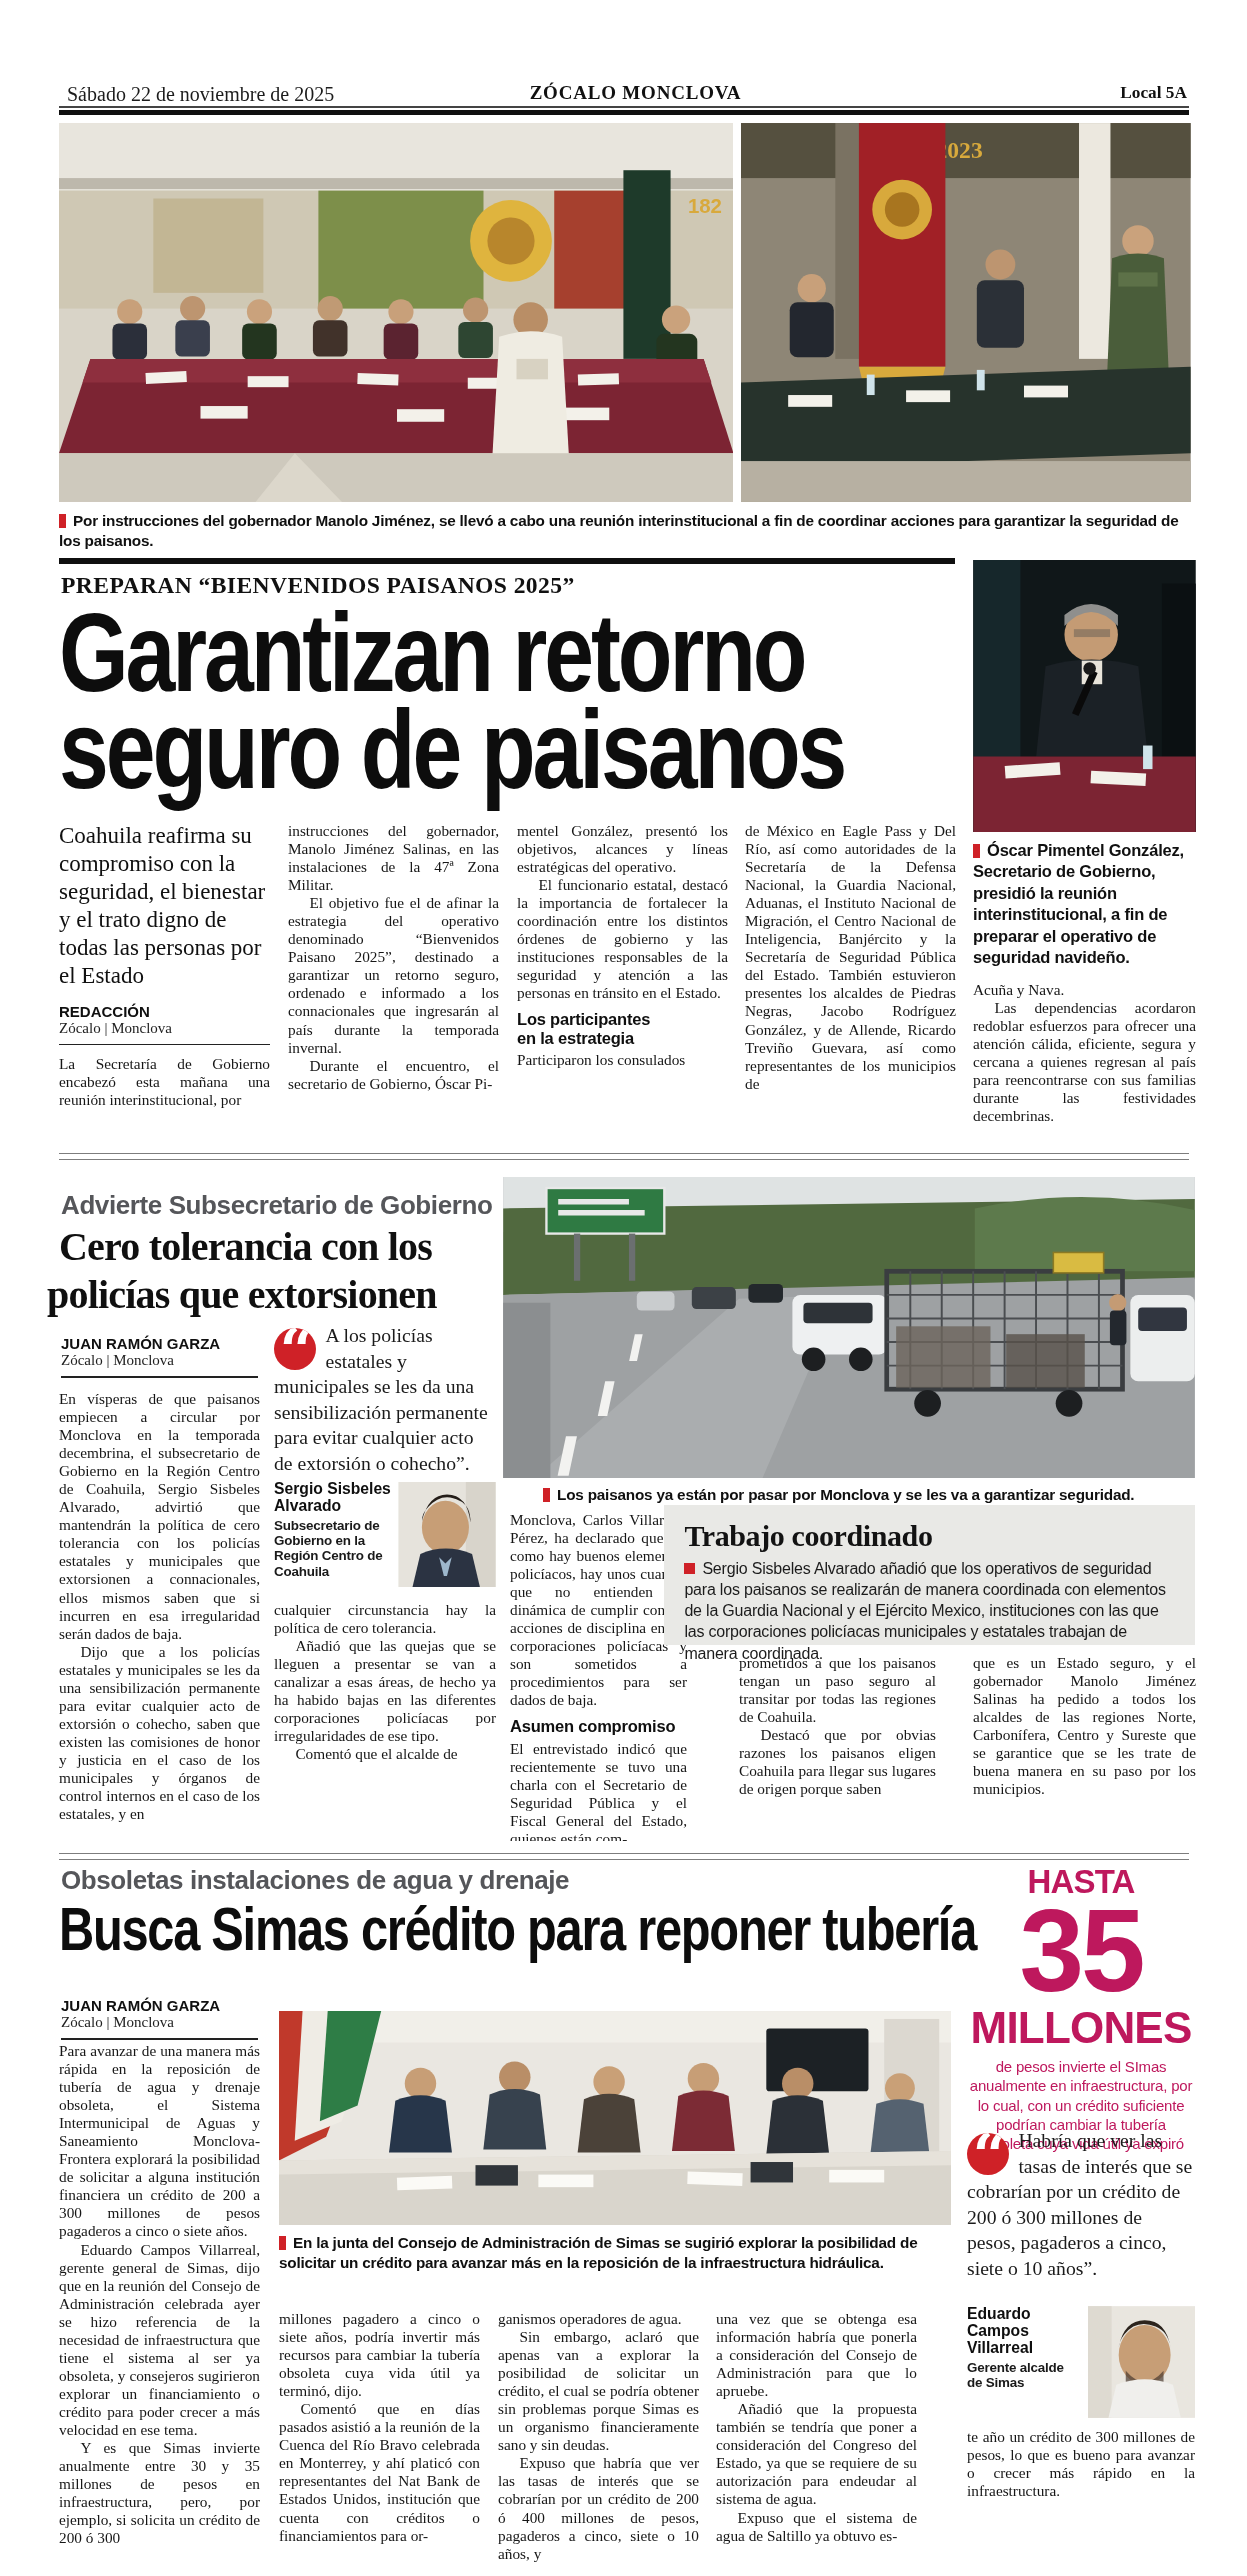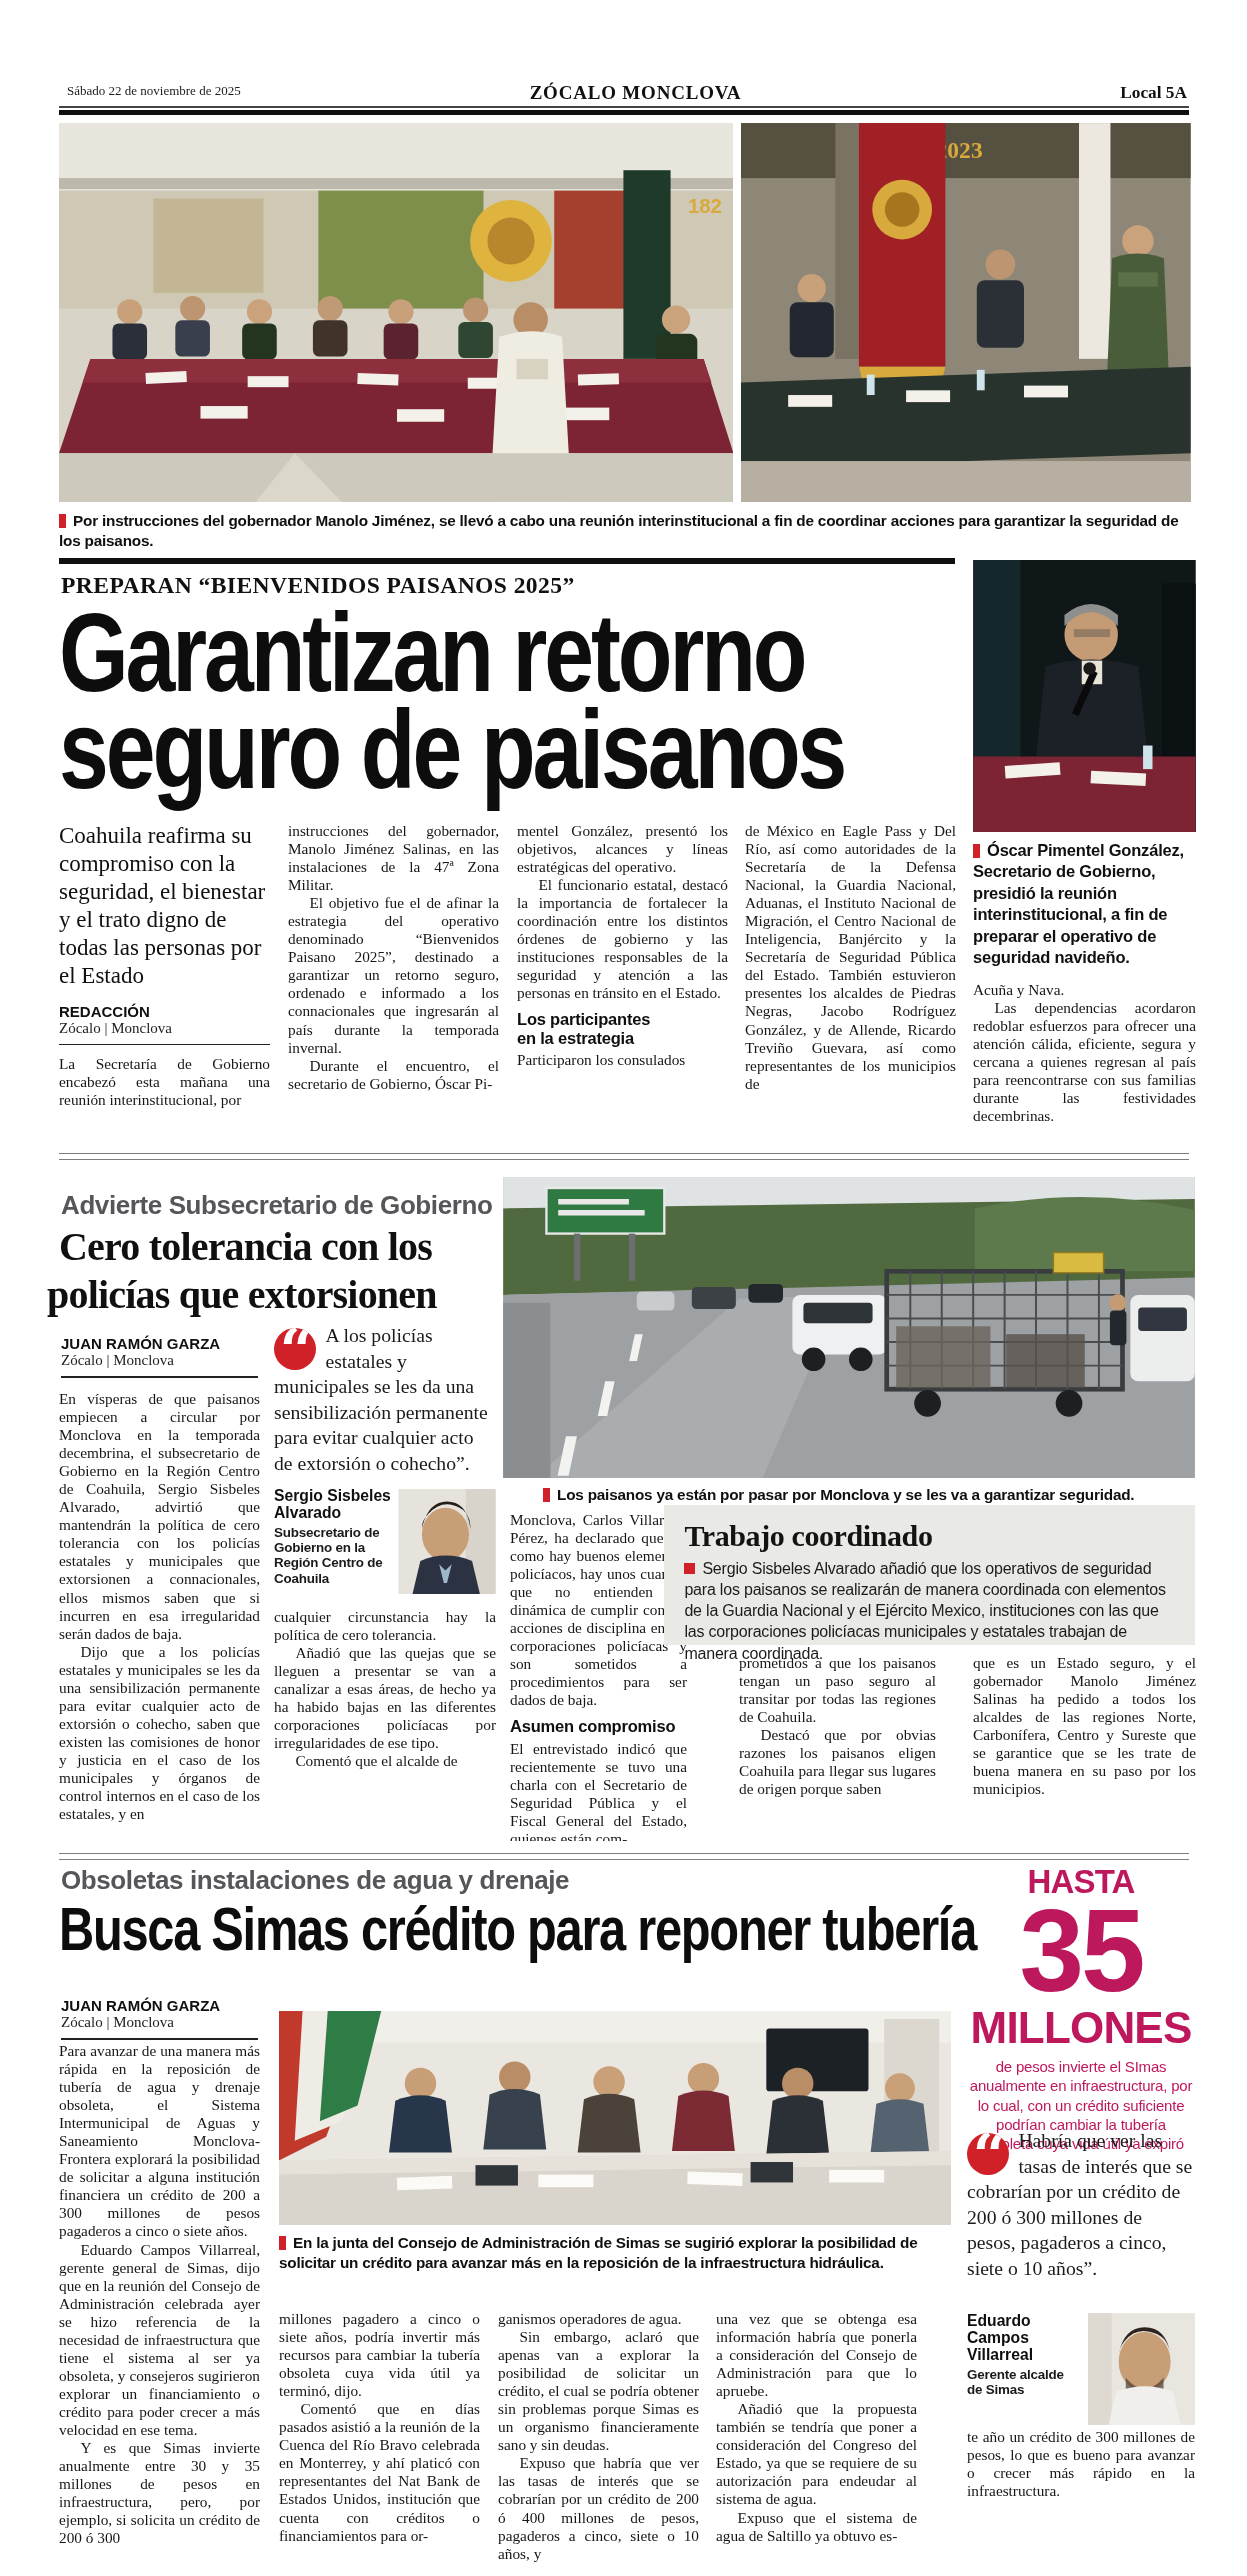--- a/index.html
+++ b/index.html
@@ -1,21 +1,21 @@
 <!DOCTYPE html>
 <html lang="es" style="font-size:12.6px"><head>
 <meta charset="utf-8">
 <style>
   html,body{margin:0;padding:0;background:#fff;}
   .page{position:relative;width:1248px;height:2576px;background:#fff;overflow:hidden;
         font-family:"Liberation Serif",serif;color:#141414;}
   .abs{position:absolute;}
 
   
-  .hdr-date{font-size:13px;color:#1c1c1c;}
+  .hdr-date{font-size:20px;color:#1c1c1c;}
   .hdr-mast{font-weight:bold;font-size:19px;letter-spacing:0.8px;color:#111;margin-left:23px;}
   .hdr-sec{font-weight:bold;font-size:17.3px;color:#111;}
   .rule-thin{background:#444;height:1.6px;}
   .rule-thick{background:#0f0f0f;height:4.7px;}
 
   
   .cap{font-family:"Liberation Sans",sans-serif;font-weight:bold;font-size:15.3px;
        line-height:1.28;letter-spacing:-0.2px;color:#101010;}
   .rsq{display:inline-block;width:7px;height:13.4px;background:#cf2127;margin-right:7px;vertical-align:-1.6px;}
 
@@ -39,21 +39,21 @@
   .byl-name{font-family:"Liberation Sans",sans-serif;font-weight:bold;font-size:15px;color:#101010;}
   .byl-place{font-size:15px;color:#222;}
   .byl-rule{height:1.6px;background:#222;margin-top:7px;}
 
   
   .pq-icon{width:42px;height:42px;border-radius:50%;background:#cf2127;float:left;margin:4.7px 9.4px 3.1px 0;
            overflow:hidden;position:relative;}
   .pq-icon span{position:absolute;left:5.5px;top:11px;color:#fff;font-size:61px;line-height:0.4;
                 font-family:"DejaVu Serif",serif;font-weight:bold;}
   .pq-text{font-size:19.7px;line-height:1.3;color:#1b1b1b;text-align:left;}
-  .attrib{position:relative;margin-top:11px;}
+  .attrib{position:relative;margin-top:4px;}
   .attrib-name{font-family:"Liberation Sans",sans-serif;font-weight:bold;font-size:15.7px;line-height:1.08;color:#0f0f0f;}
   .attrib-role{font-family:"Liberation Sans",sans-serif;font-weight:bold;font-size:13.4px;line-height:1.15;
                letter-spacing:-0.2px;color:#1a1a1a;margin-top:3.1px;}
 
   
   .graybox{background:#e9e9e6;}
   .graybox-title{font-weight:bold;font-size:30px;letter-spacing:-0.4px;color:#131313;}
   .graybox-text{font-family:"Liberation Sans",sans-serif;font-size:16px;line-height:1.33;
                 letter-spacing:-0.2px;color:#1c1c1c;text-align:left;}
 

